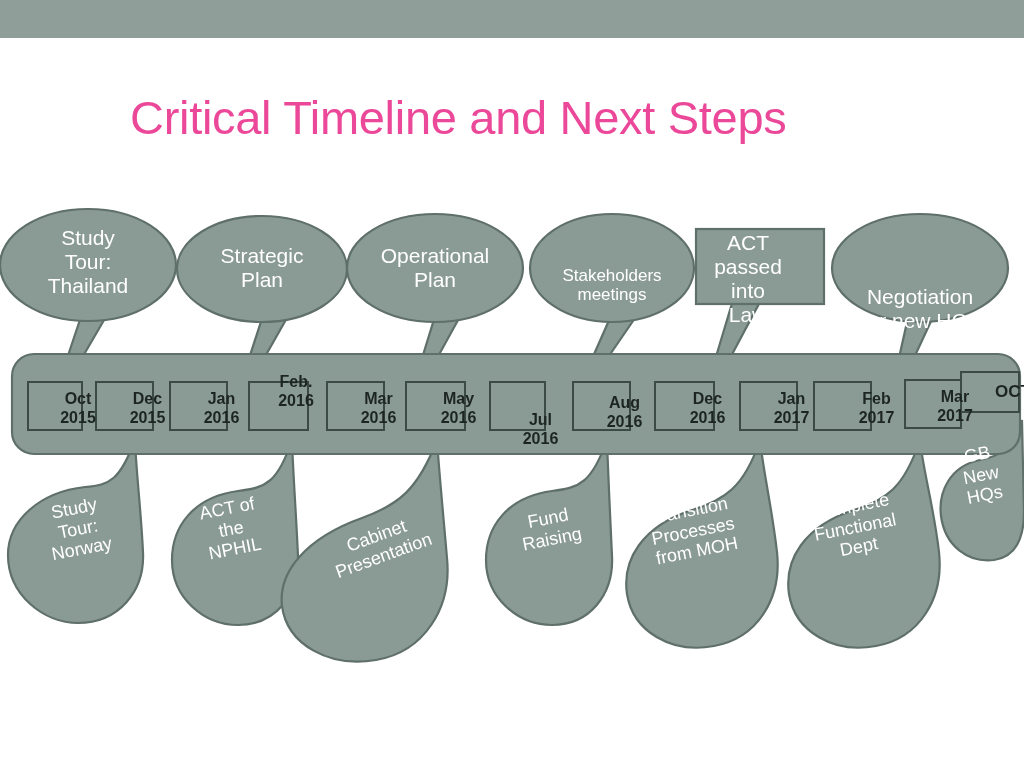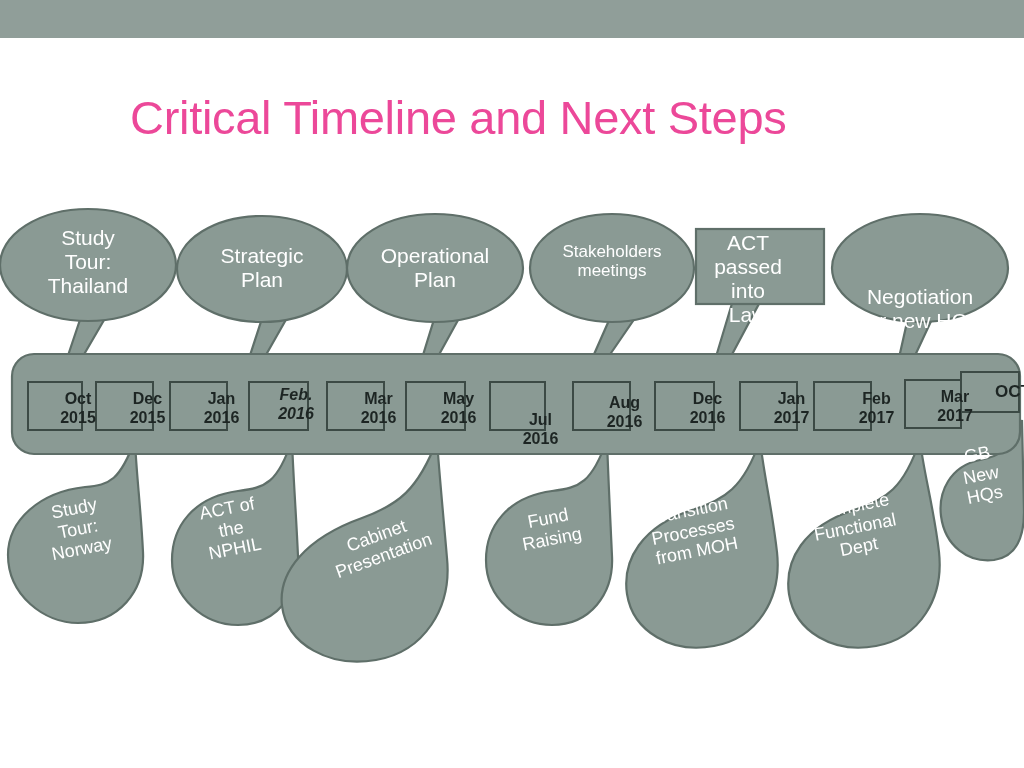--- a/index.html
+++ b/index.html
@@ -128,21 +128,21 @@
   </g>
 </svg>
 
 <div class="bubble-text top-text" style="left:18px;  top:226px; width:140px;">Study
 Tour:
 Thailand</div>
 <div class="bubble-text top-text" style="left:192px; top:244px; width:140px;">Strategic
 Plan</div>
 <div class="bubble-text top-text" style="left:360px; top:244px; width:150px;">Operational
 Plan</div>
-<div class="bubble-text top-text small" style="left:542px; top:242px; width:140px;">Stakeholders
+<div class="bubble-text top-text small" style="left:542px; top:266px; width:140px;">Stakeholders
 meetings</div>
 <div class="bubble-text top-text" style="left:698px; top:231px; width:100px;">ACT
 passed into
 Law</div>
 <div class="bubble-text top-text" style="left:840px; top:244px; width:160px;margin-top:41px;">Negotiation
 for new HQs</div>
 
 <div class="bubble-text bot-text" style="left:18px;  top:498px; width:120px; transform:rotate(-11deg);">Study
 Tour:
 Norway</div>
@@ -162,21 +162,21 @@
 <div class="bubble-text bot-text" style="left:946px; top:444px; width:70px; transform:rotate(-11deg);">GB
 New
 HQs</div>
 
 <div class="date-text" style="left: 28px; top: 390px; width: 54px; white-space: pre-line;">Oct
 2015</div>
 <div class="date-text" style="left: 96px; top: 390px; width: 57px; white-space: pre-line;">Dec
 2015</div>
 <div class="date-text" style="left: 170px; top: 390px; width: 57px; white-space: pre-line;">Jan
 2016</div>
-<div class="date-text" style="left: 249px; top: 386px; width: 48px; white-space: pre-line; font-style: italic;">Feb.
+<div class="date-text" style="left: 249px; top: 373px; width: 48px; white-space: pre-line;">Feb.
 2016</div>
 <div class="date-text" style="left: 327px; top: 390px; width: 57px; white-space: pre-line;">Mar
 2016</div>
 <div class="date-text" style="left: 406px; top: 390px; width: 59px; white-space: pre-line;">May
 2016</div>
 <div class="date-text" style="left: 490px; top: 390px; width: 55px; white-space: pre-line; margin-top: 21px;">Jul
 2016</div>
 <div class="date-text" style="left: 573px; top: 394px; width: 57px; white-space: pre-line;">Aug
 2016</div>
 <div class="date-text" style="left: 655px; top: 390px; width: 59px; white-space: pre-line;">Dec

